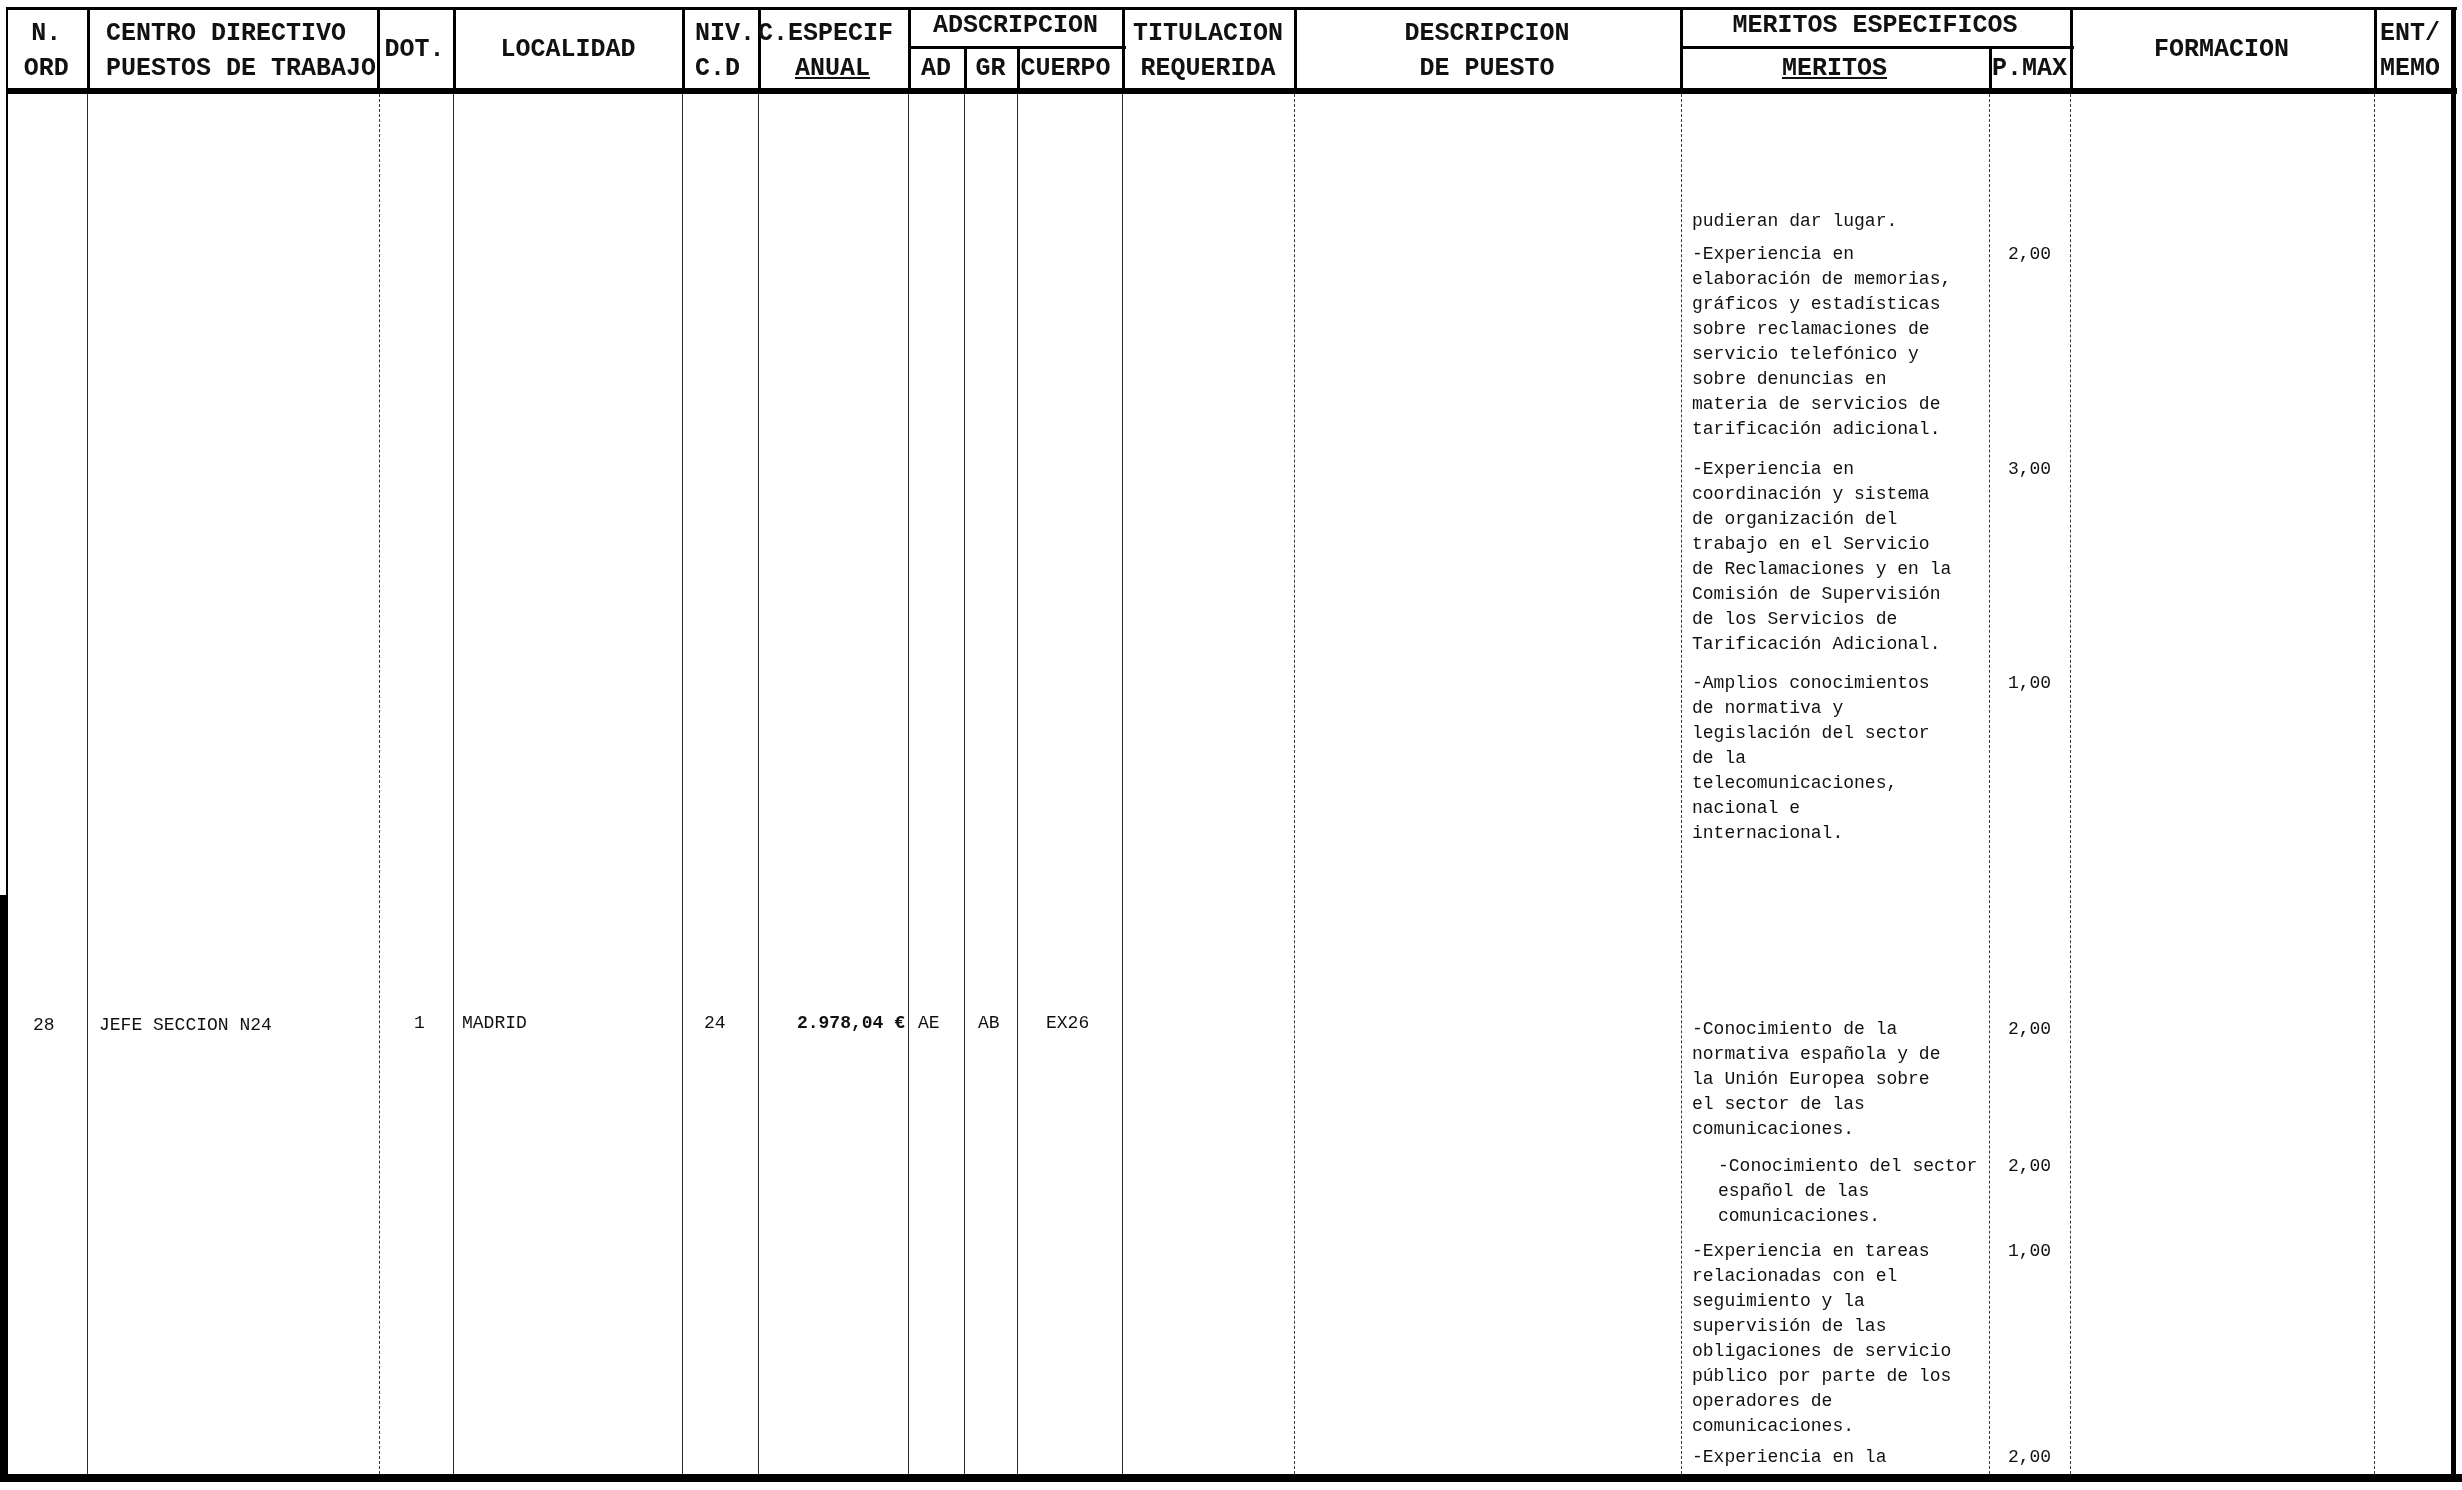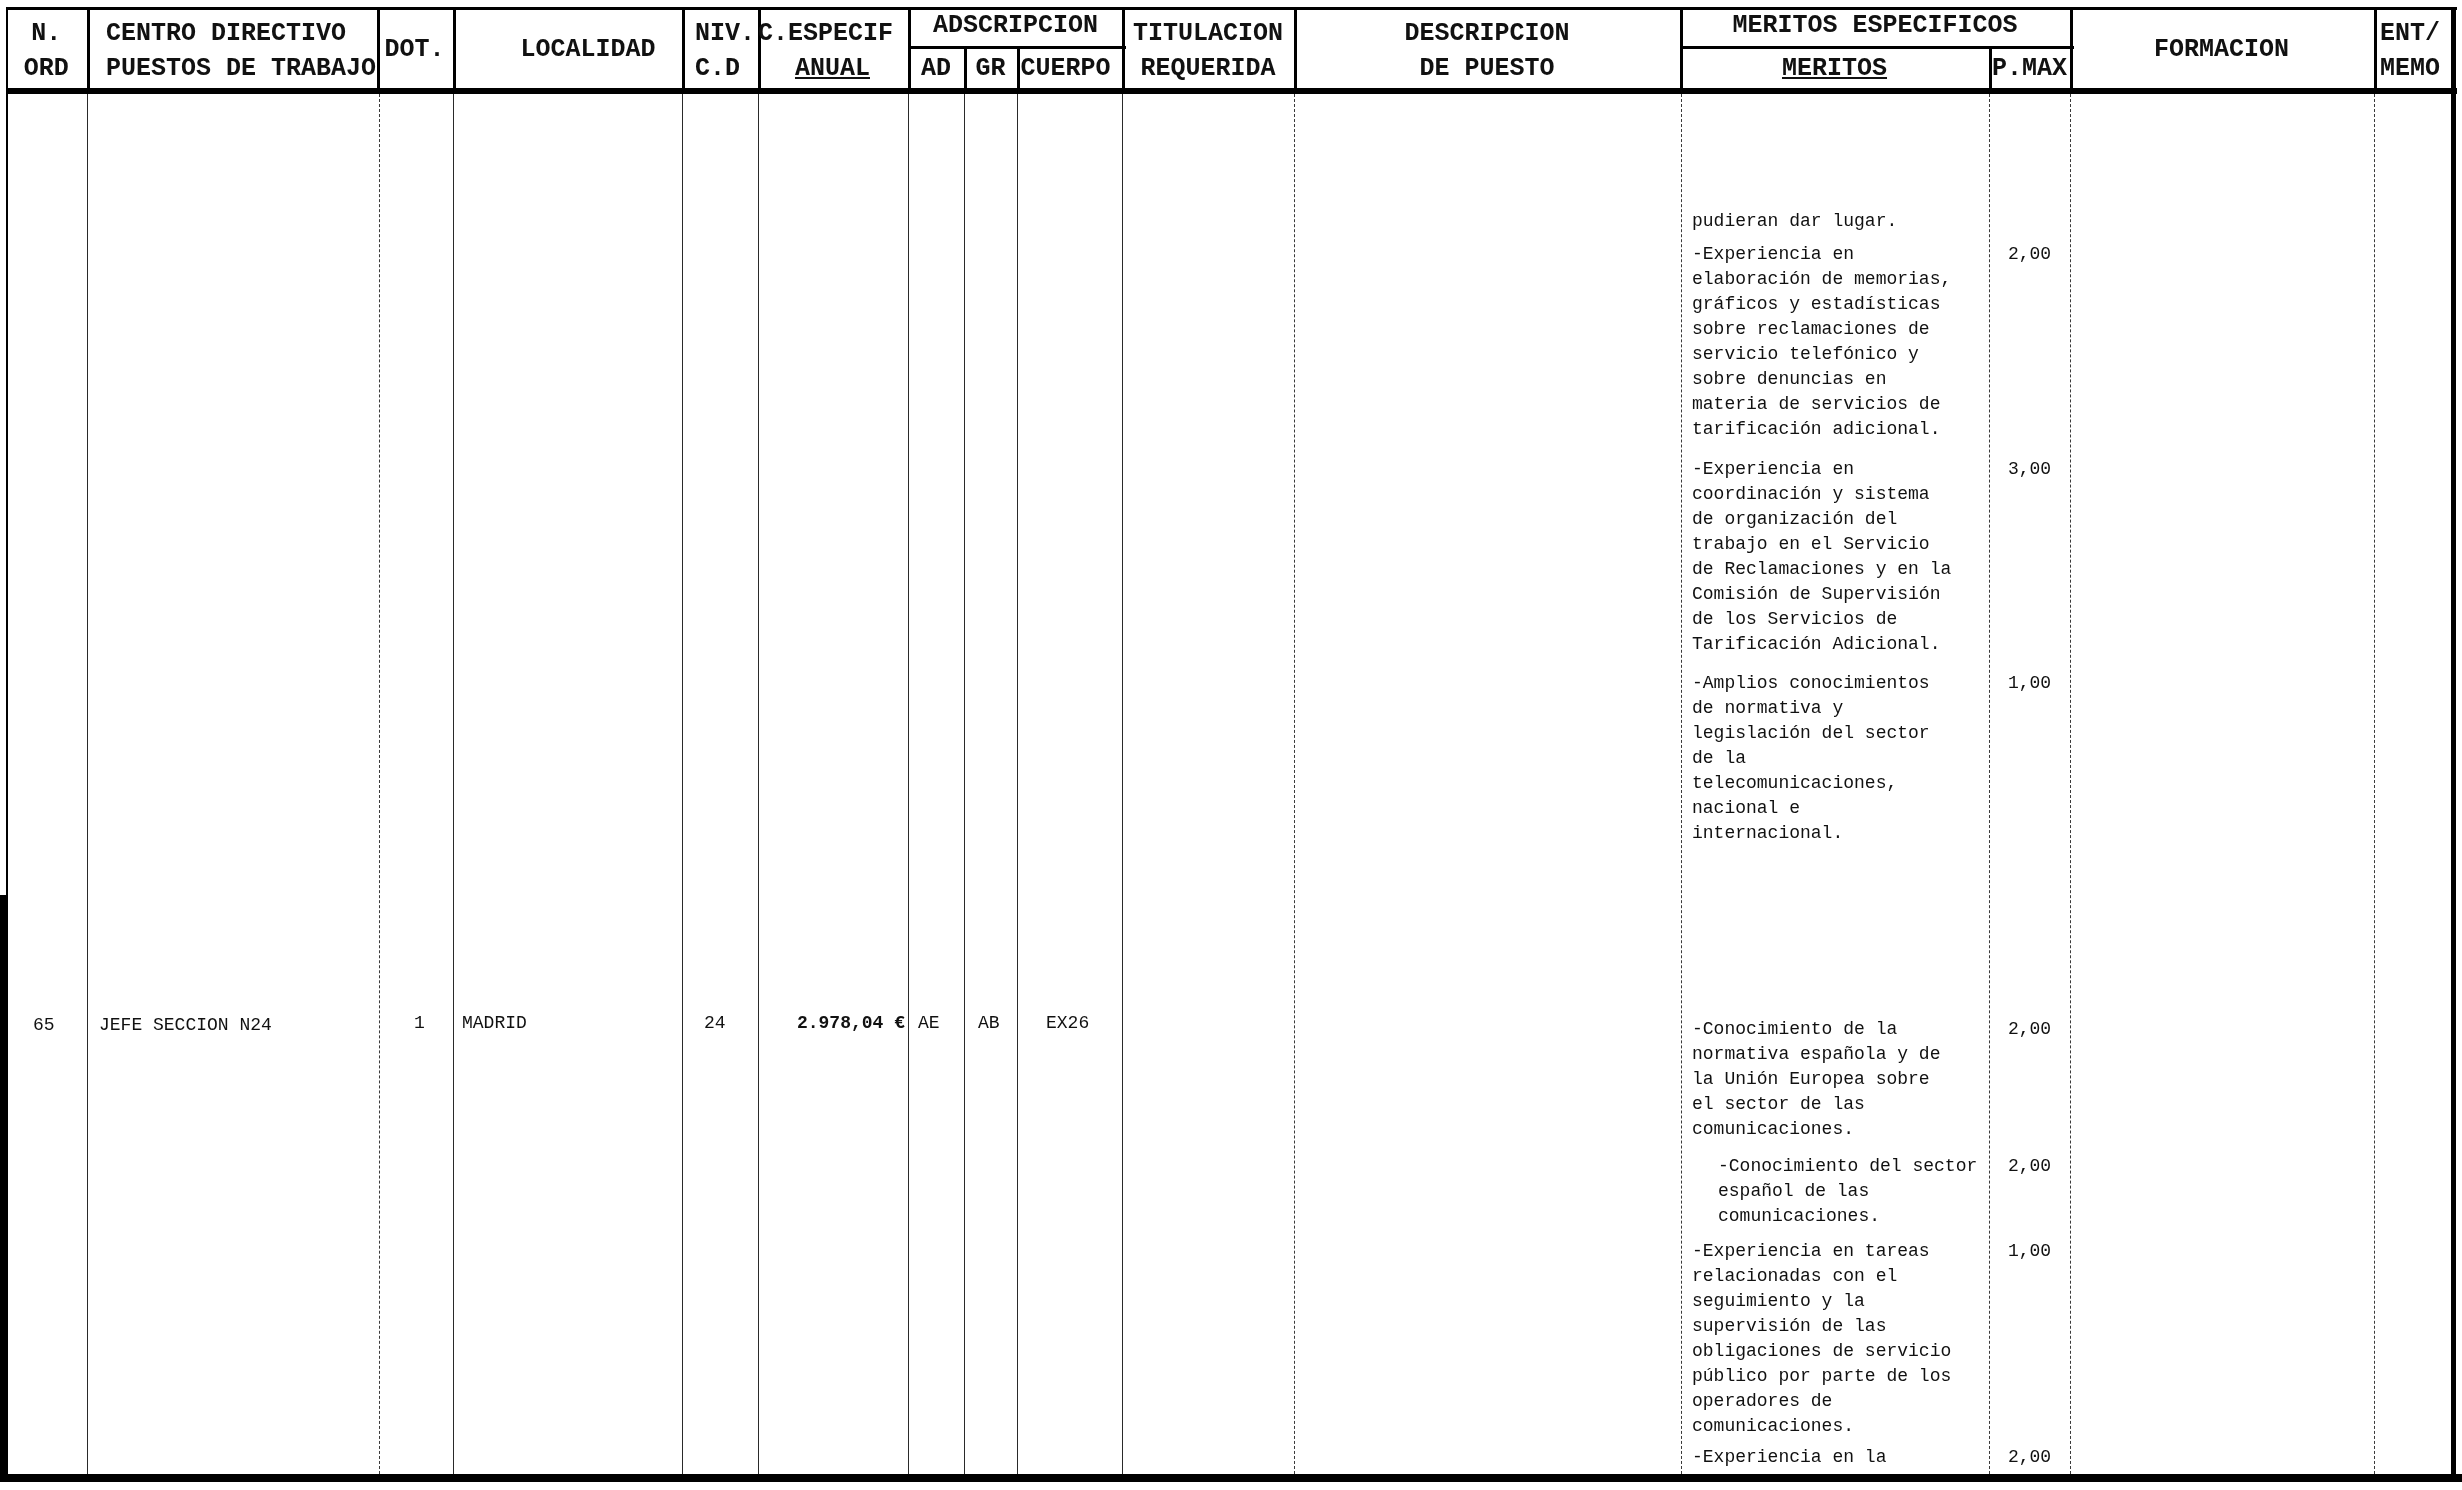--- a/index.html
+++ b/index.html
@@ -64,21 +64,21 @@
   <div class="vl-dash" style="left:1681px;top:94px;height:1380px;"></div>
   <div class="vl-dash" style="left:1989px;top:94px;height:1380px;"></div>
   <div class="vl-dash" style="left:2070px;top:94px;height:1380px;"></div>
   <div class="vl-dash" style="left:2374px;top:94px;height:1380px;"></div>
 
   <div class="hc" style="left:5.8px;top:20px;width:81px;">N.</div>
   <div class="hc" style="left:5.8px;top:55px;width:81px;">ORD</div>
   <div class="hc hc-left" style="left:106px;top:20px;width:271px;">CENTRO DIRECTIVO</div>
   <div class="hc hc-left" style="left:106px;top:55px;width:271px;">PUESTOS DE TRABAJO</div>
   <div class="hc" style="left:377px;top:36px;width:75px;">DOT.</div>
-  <div class="hc" style="left:453px;top:36px;width:230px;padding-left:20px;">LOCALIDAD</div>
+  <div class="hc" style="left:453px;top:36px;width:230px;">LOCALIDAD</div>
   <div class="hc hc-left" style="left:695px;top:20px;width:64px;">NIV.</div>
   <div class="hc hc-left" style="left:695px;top:55px;width:64px;">C.D</div>
   <div class="hc" style="left:758px;top:20px;width:120px;">C.ESPECIF</div>
   <div class="hc u" style="left:758px;top:55px;width:149px;">ANUAL</div>
   <div class="hc" style="left:908px;top:12.4px;width:215px;">ADSCRIPCION</div>
   <div class="hc" style="left:908px;top:55px;width:56px;">AD</div>
   <div class="hc" style="left:964px;top:55px;width:53px;">GR</div>
   <div class="hc" style="left:1017px;top:55px;width:97px;">CUERPO</div>
   <div class="hc" style="left:1122px;top:20px;width:172px;">TITULACION</div>
   <div class="hc" style="left:1122px;top:55px;width:172px;">REQUERIDA</div>
@@ -115,21 +115,21 @@
 
   <div class="bt" style="left:1692px;top:671px;width:293px;">-Amplios conocimientos
 de normativa y
 legislación del sector
 de la
 telecomunicaciones,
 nacional e
 internacional.</div>
   <div class="pmax" style="top:671px;">1,00</div>
 
-  <div class="bt bt-nw" style="left:33px;top:1013px;">65</div>
+  <div class="bt bt-nw" style="left:33px;top:1013px;">28</div>
   <div class="bt bt-nw" style="left:99px;top:1013px;">JEFE SECCION N24</div>
   <div class="bt bt-nw" style="left:414px;top:1011px;">1</div>
   <div class="bt bt-nw" style="left:462px;top:1011px;">MADRID</div>
   <div class="bt bt-nw" style="left:704px;top:1011px;">24</div>
   <div class="bt bt-nw right" style="left:758px;top:1011px;width:147px;">2.978,04 €</div>
   <div class="bt bt-nw" style="left:918px;top:1011px;">AE</div>
   <div class="bt bt-nw" style="left:978px;top:1011px;text-align:center;">AB</div>
   <div class="bt bt-nw" style="left:1046px;top:1011px;">EX26</div>
 
 

